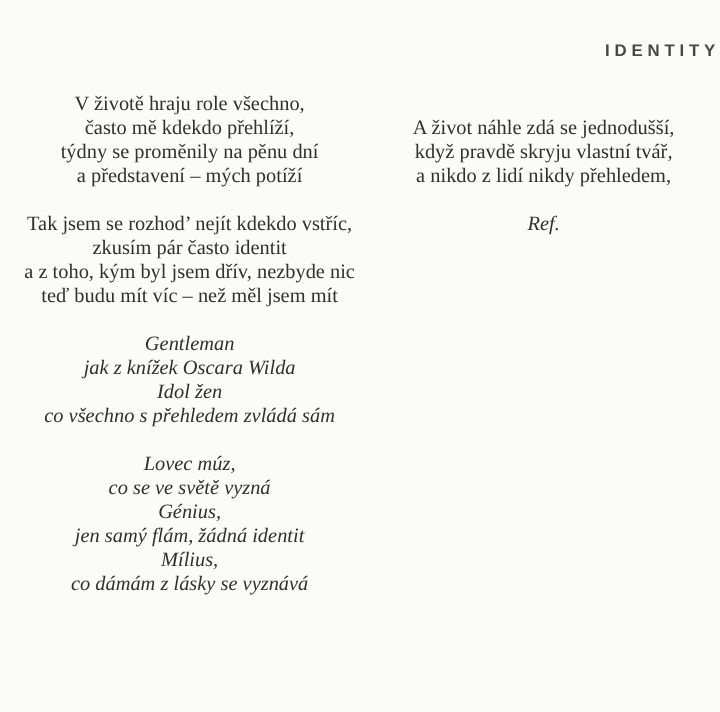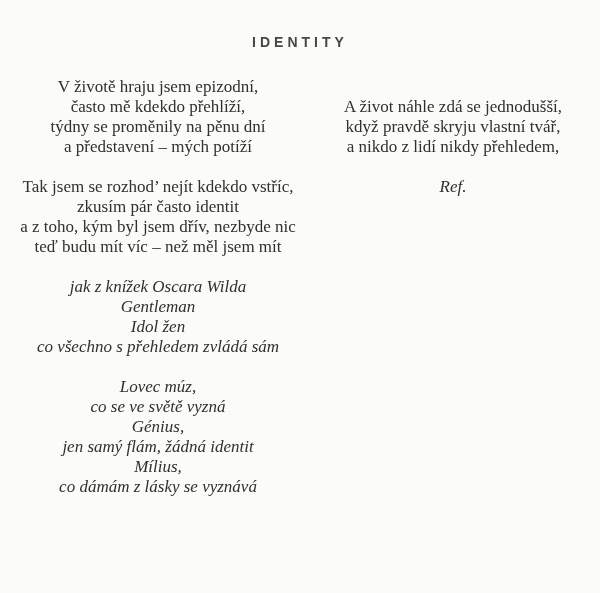--- a/index.html
+++ b/index.html
@@ -14,21 +14,21 @@
     font-family: "Liberation Serif", serif;
     overflow: hidden;
   }
   .page {
     width: 600px;
     height: 593px;
     padding-top: 34px;
     box-sizing: border-box;
   }
   .page-title {
-    text-align: center;
+    text-align: right;
     font-family: "Liberation Sans", sans-serif;
     font-weight: bold;
     font-size: 14px;
     letter-spacing: 4px;
     color: #474747;
   }
   .columns {
     display: flex;
     margin-top: 27px;
   }
@@ -64,36 +64,36 @@
 
 <div class="page">
 
   <div class="page-title">IDENTITY</div>
 
   <div class="columns">
 
     <div class="col col-left">
 
       <div class="stanza">
-        <div class="line">V životě hraju jsem epizodní,</div>
+        <div class="line">V životě hraju role všechno,</div>
         <div class="line">často mě kdekdo přehlíží,</div>
         <div class="line">týdny se proměnily na pěnu dní</div>
         <div class="line">a představení – mých potíží</div>
       </div>
 
       <div class="stanza">
         <div class="line">Tak jsem se rozhod’ nejít kdekdo vstříc,</div>
         <div class="line">zkusím pár často identit</div>
         <div class="line">a z toho, kým byl jsem dřív, nezbyde nic</div>
         <div class="line">teď budu mít víc – než měl jsem mít</div>
       </div>
 
       <div class="stanza italic">
+        <div class="line">Gentleman</div>
         <div class="line">jak z knížek Oscara Wilda</div>
-        <div class="line">Gentleman</div>
         <div class="line">Idol žen</div>
         <div class="line">co všechno s přehledem zvládá sám</div>
       </div>
 
       <div class="stanza italic">
         <div class="line">Lovec múz,</div>
         <div class="line">co se ve světě vyzná</div>
         <div class="line">Génius,</div>
         <div class="line">jen samý flám, žádná identit</div>
         <div class="line">Mílius,</div>

